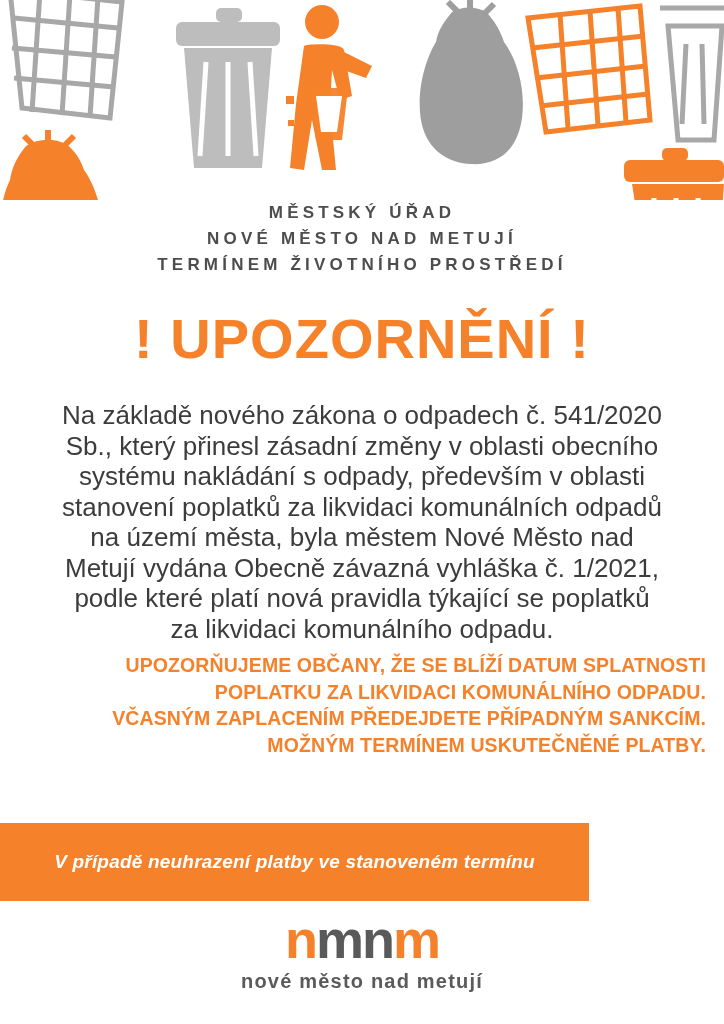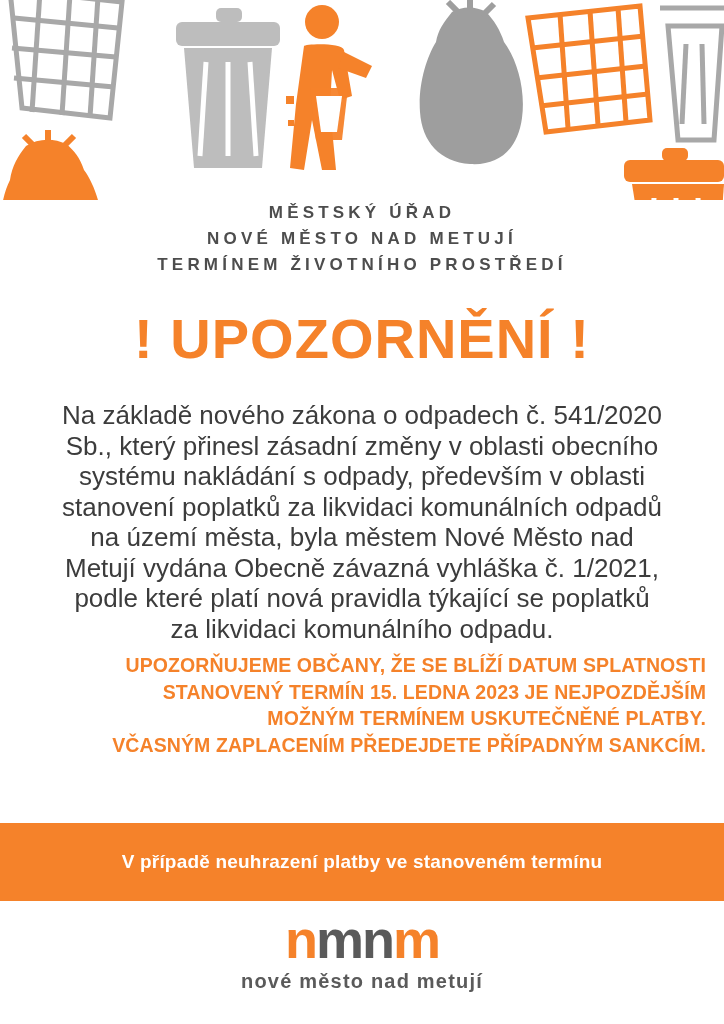--- a/index.html
+++ b/index.html
@@ -84,27 +84,28 @@
     font-weight: bold;
     font-size: 19.5px;
     line-height: 26.5px;
     letter-spacing: 0.1px;
   }
 
   .orange-band {
     position: absolute;
     top: 823px;
     left: 0;
-    width: 724px;
+    width: 589px;
     height: 78px;
     background: #F5822A;
     display: flex;
     flex-direction: column;
     align-items: center;
     justify-content: center;
+    font-style: italic;
   }
   .orange-band-line {
     color: #ffffff;
     font-weight: bold;
     font-size: 19px;
     line-height: 30px;
     letter-spacing: 0.2px;
     white-space: nowrap;
   }
 
@@ -221,23 +222,23 @@
     <div class="header-line">NOVÉ MĚSTO NAD METUJÍ</div>
     <div class="header-line">TERMÍNEM ŽIVOTNÍHO PROSTŘEDÍ</div>
   </div>
 
   <div class="title">! UPOZORNĚNÍ !</div>
 
   <div class="body-text">Na základě nového zákona o odpadech č. 541/2020 Sb., který přinesl zásadní změny v oblasti obecního systému nakládání s odpady, především v oblasti stanovení poplatků za likvidaci komunálních odpadů na území města, byla městem Nové Město nad Metují vydána Obecně závazná vyhláška č. 1/2021, podle které platí nová pravidla týkající se poplatků za likvidaci komunálního odpadu.</div>
 
   <div class="warn-text">
     <div>UPOZORŇUJEME OBČANY, ŽE SE BLÍŽÍ DATUM SPLATNOSTI</div>
-    <div>STANOVENÝ TERMÍN 15. LEDNA 2023 JE NEJPOZDĚJŠÍM</div>
+    <div>POPLATKU ZA LIKVIDACI KOMUNÁLNÍHO ODPADU.</div>
+    <div>VČASNÝM ZAPLACENÍM PŘEDEJDETE PŘÍPADNÝM SANKCÍM.</div>
     <div>MOŽNÝM TERMÍNEM USKUTEČNĚNÉ PLATBY.</div>
-    <div>VČASNÝM ZAPLACENÍM PŘEDEJDETE PŘÍPADNÝM SANKCÍM.</div>
   </div>
 
   <div class="orange-band">
     <div class="orange-band-line">V případě neuhrazení platby ve stanoveném termínu</div>
   </div>
 
   <div class="logo-wrap">
     <div class="logo-mark"><span class="n1">n</span><span class="m1">m</span><span class="n2">n</span><span class="m2">m</span></div>
     <div class="logo-sub">nové město nad metují</div>
   </div>

